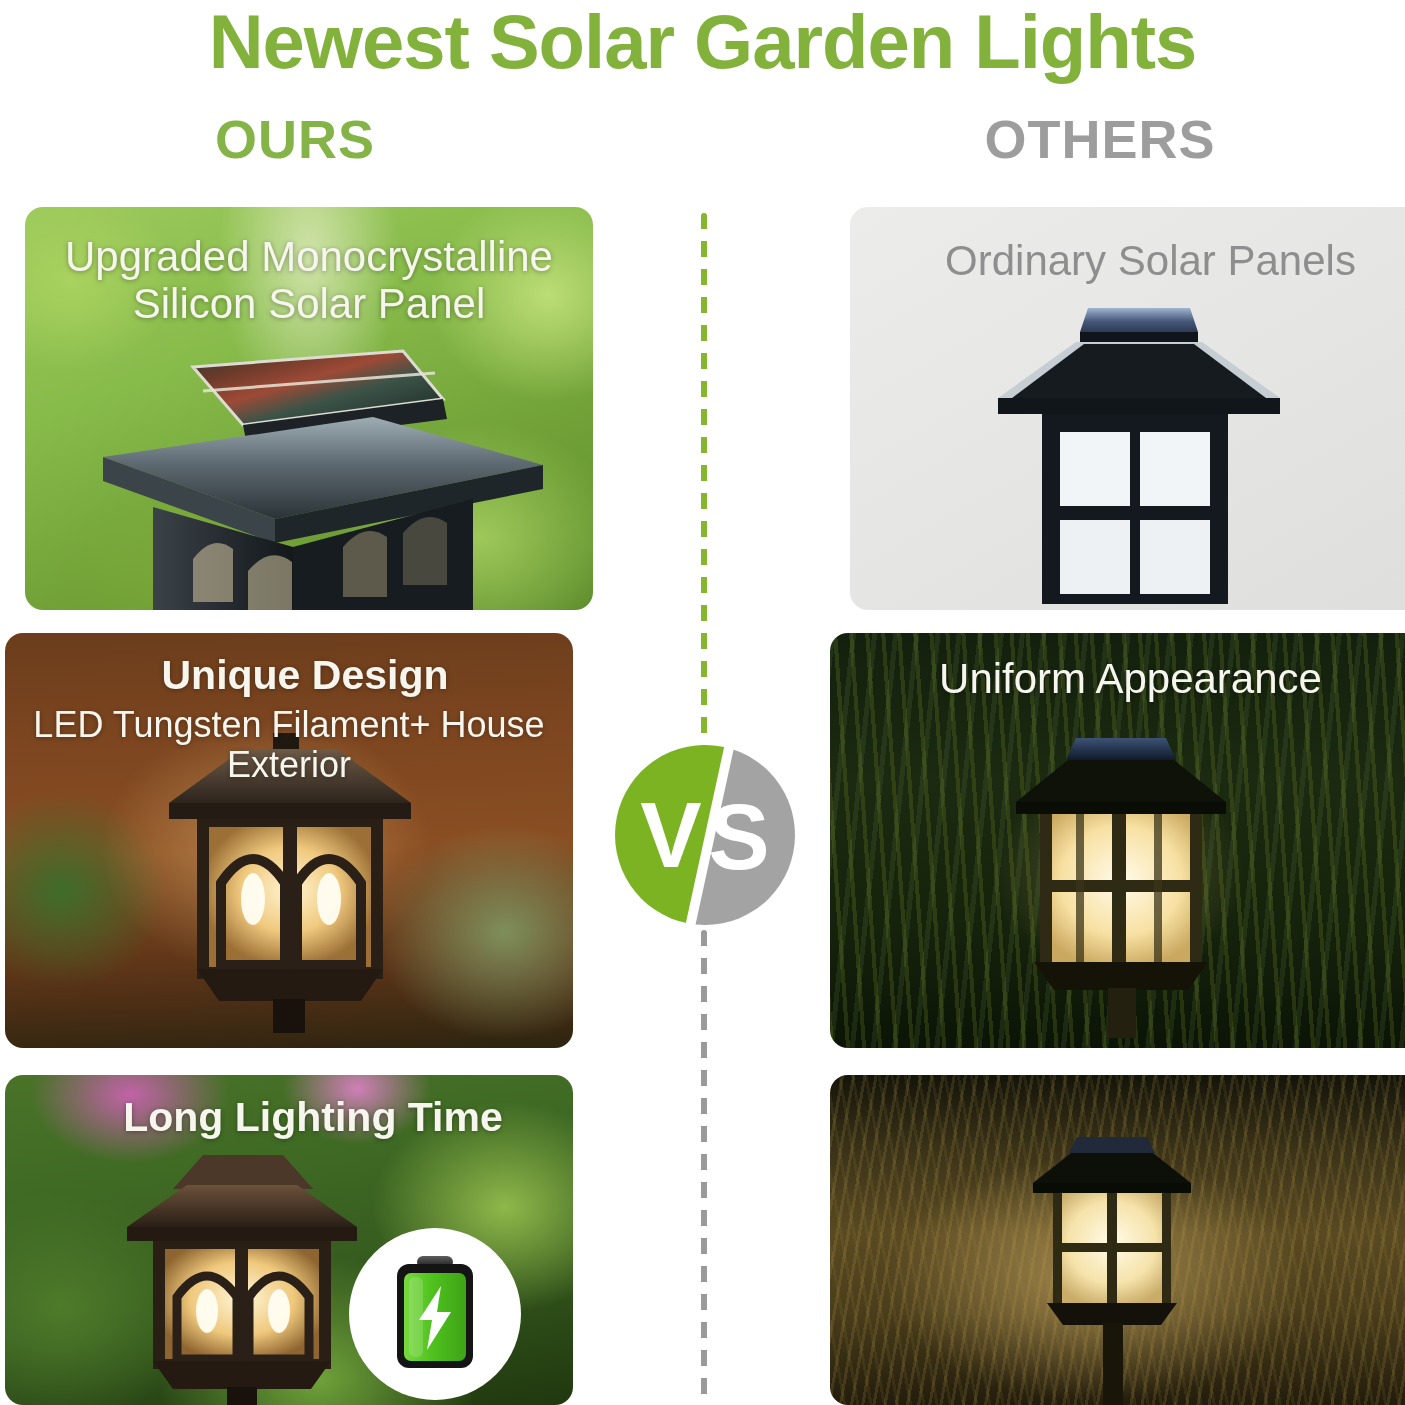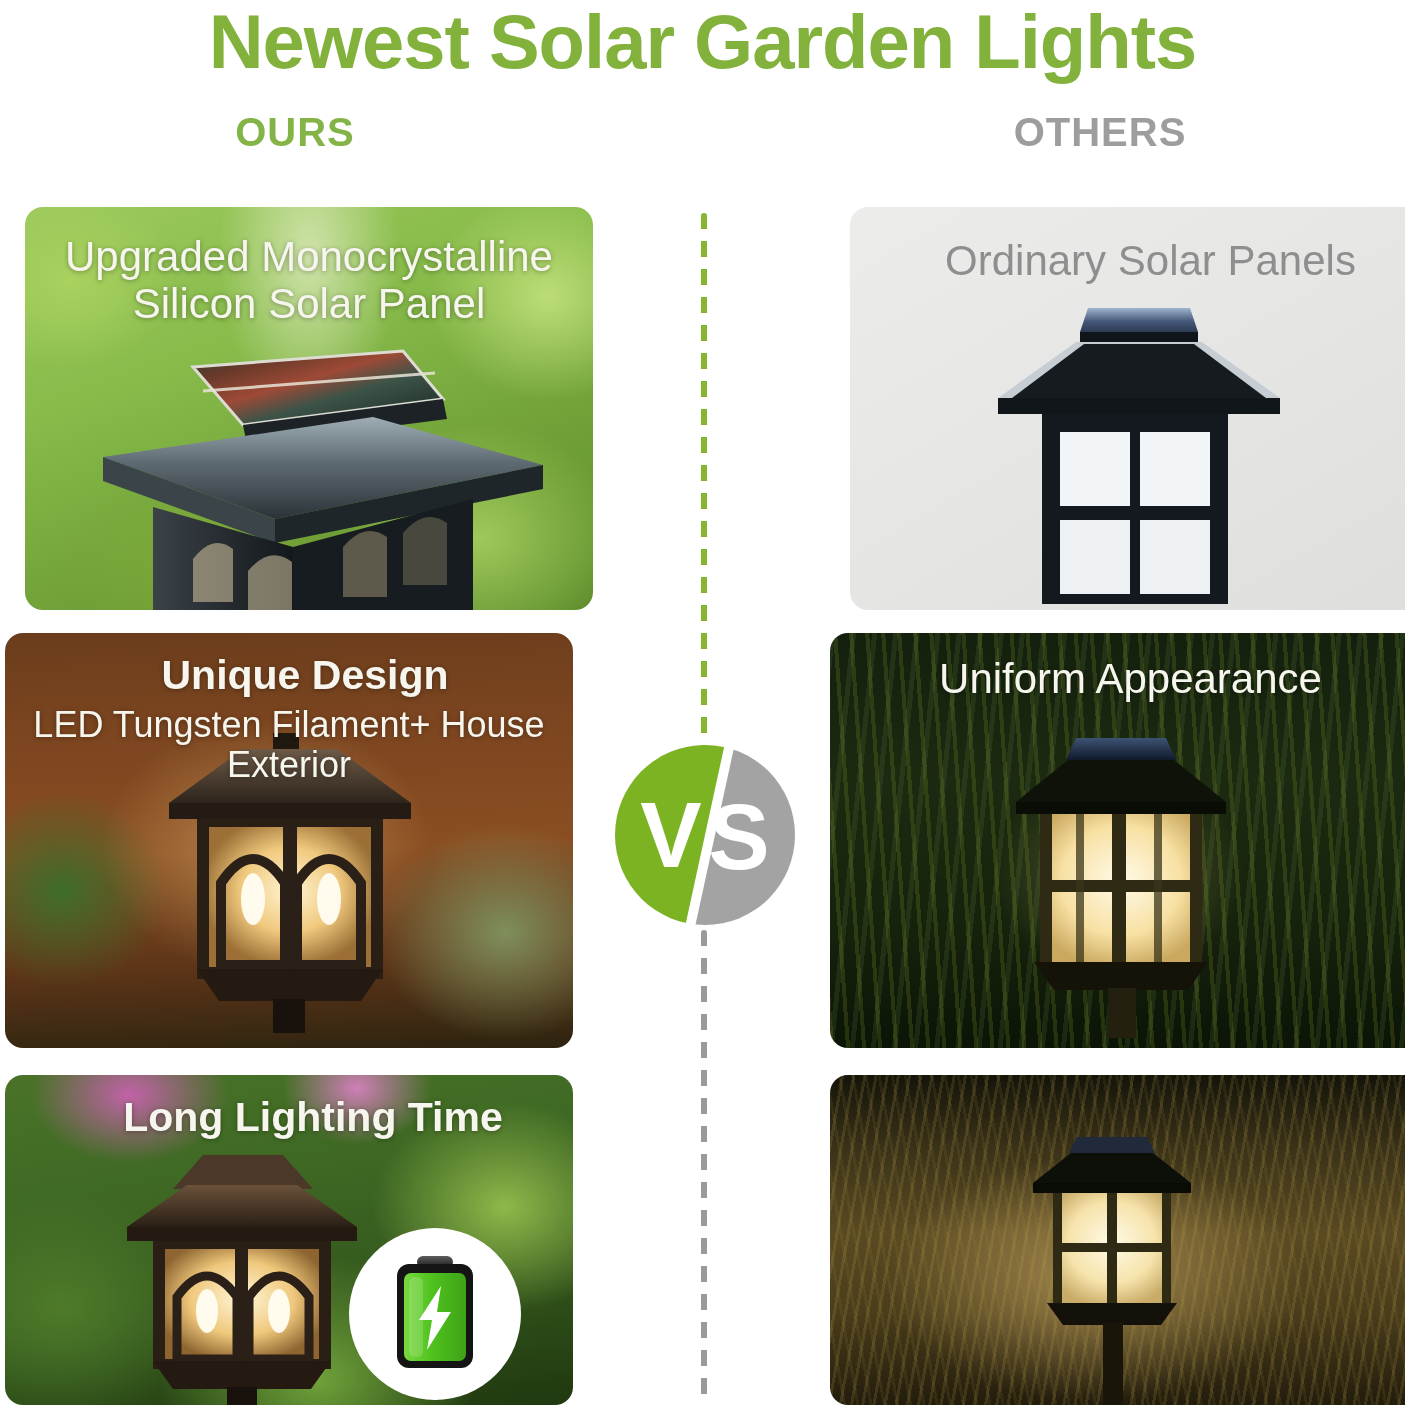--- a/index.html
+++ b/index.html
@@ -25,21 +25,21 @@
     font-size: 76px;
     font-weight: bold;
     color: #82b23c;
     letter-spacing: -1px;
     line-height: 1.05;
     white-space: nowrap;
   }
   .col-label {
     position: absolute;
     top: 112px;
-    font-size: 40px;
+    font-size: 54px;
     font-weight: bold;
     letter-spacing: 1px;
     line-height: 1;
   }
   .col-label.ours {
     left: 150px;
     width: 290px;
     text-align: center;
     color: #84b448;
   }

